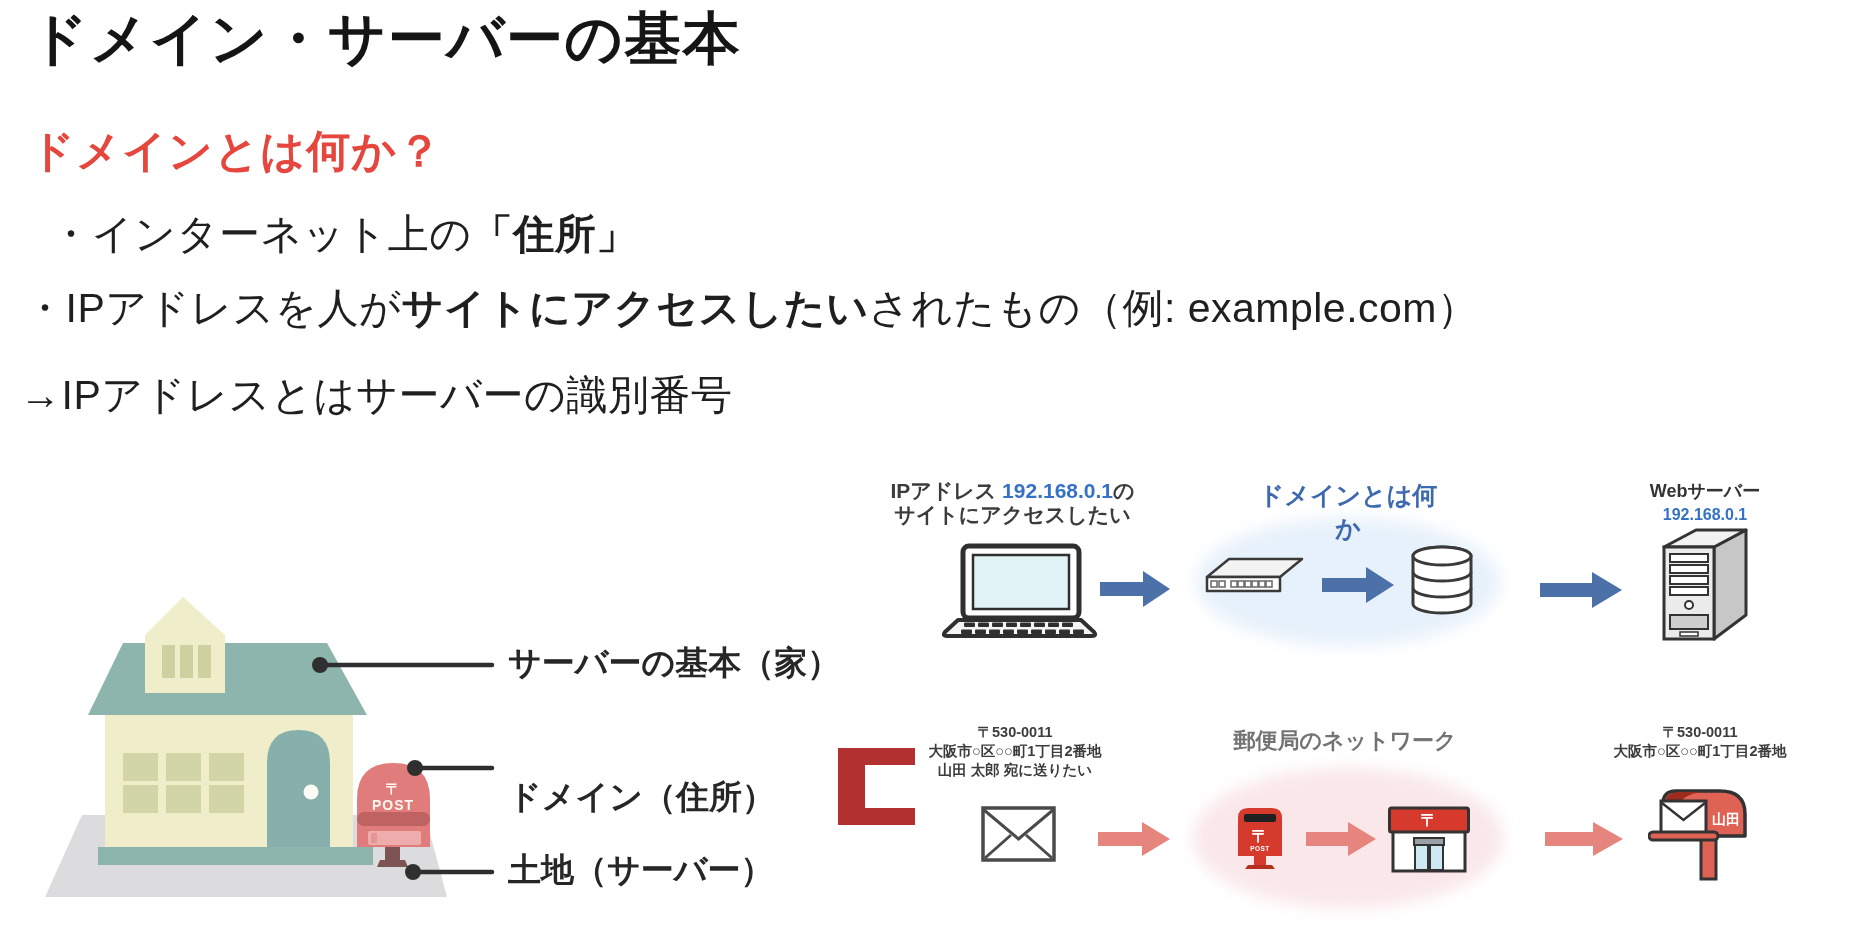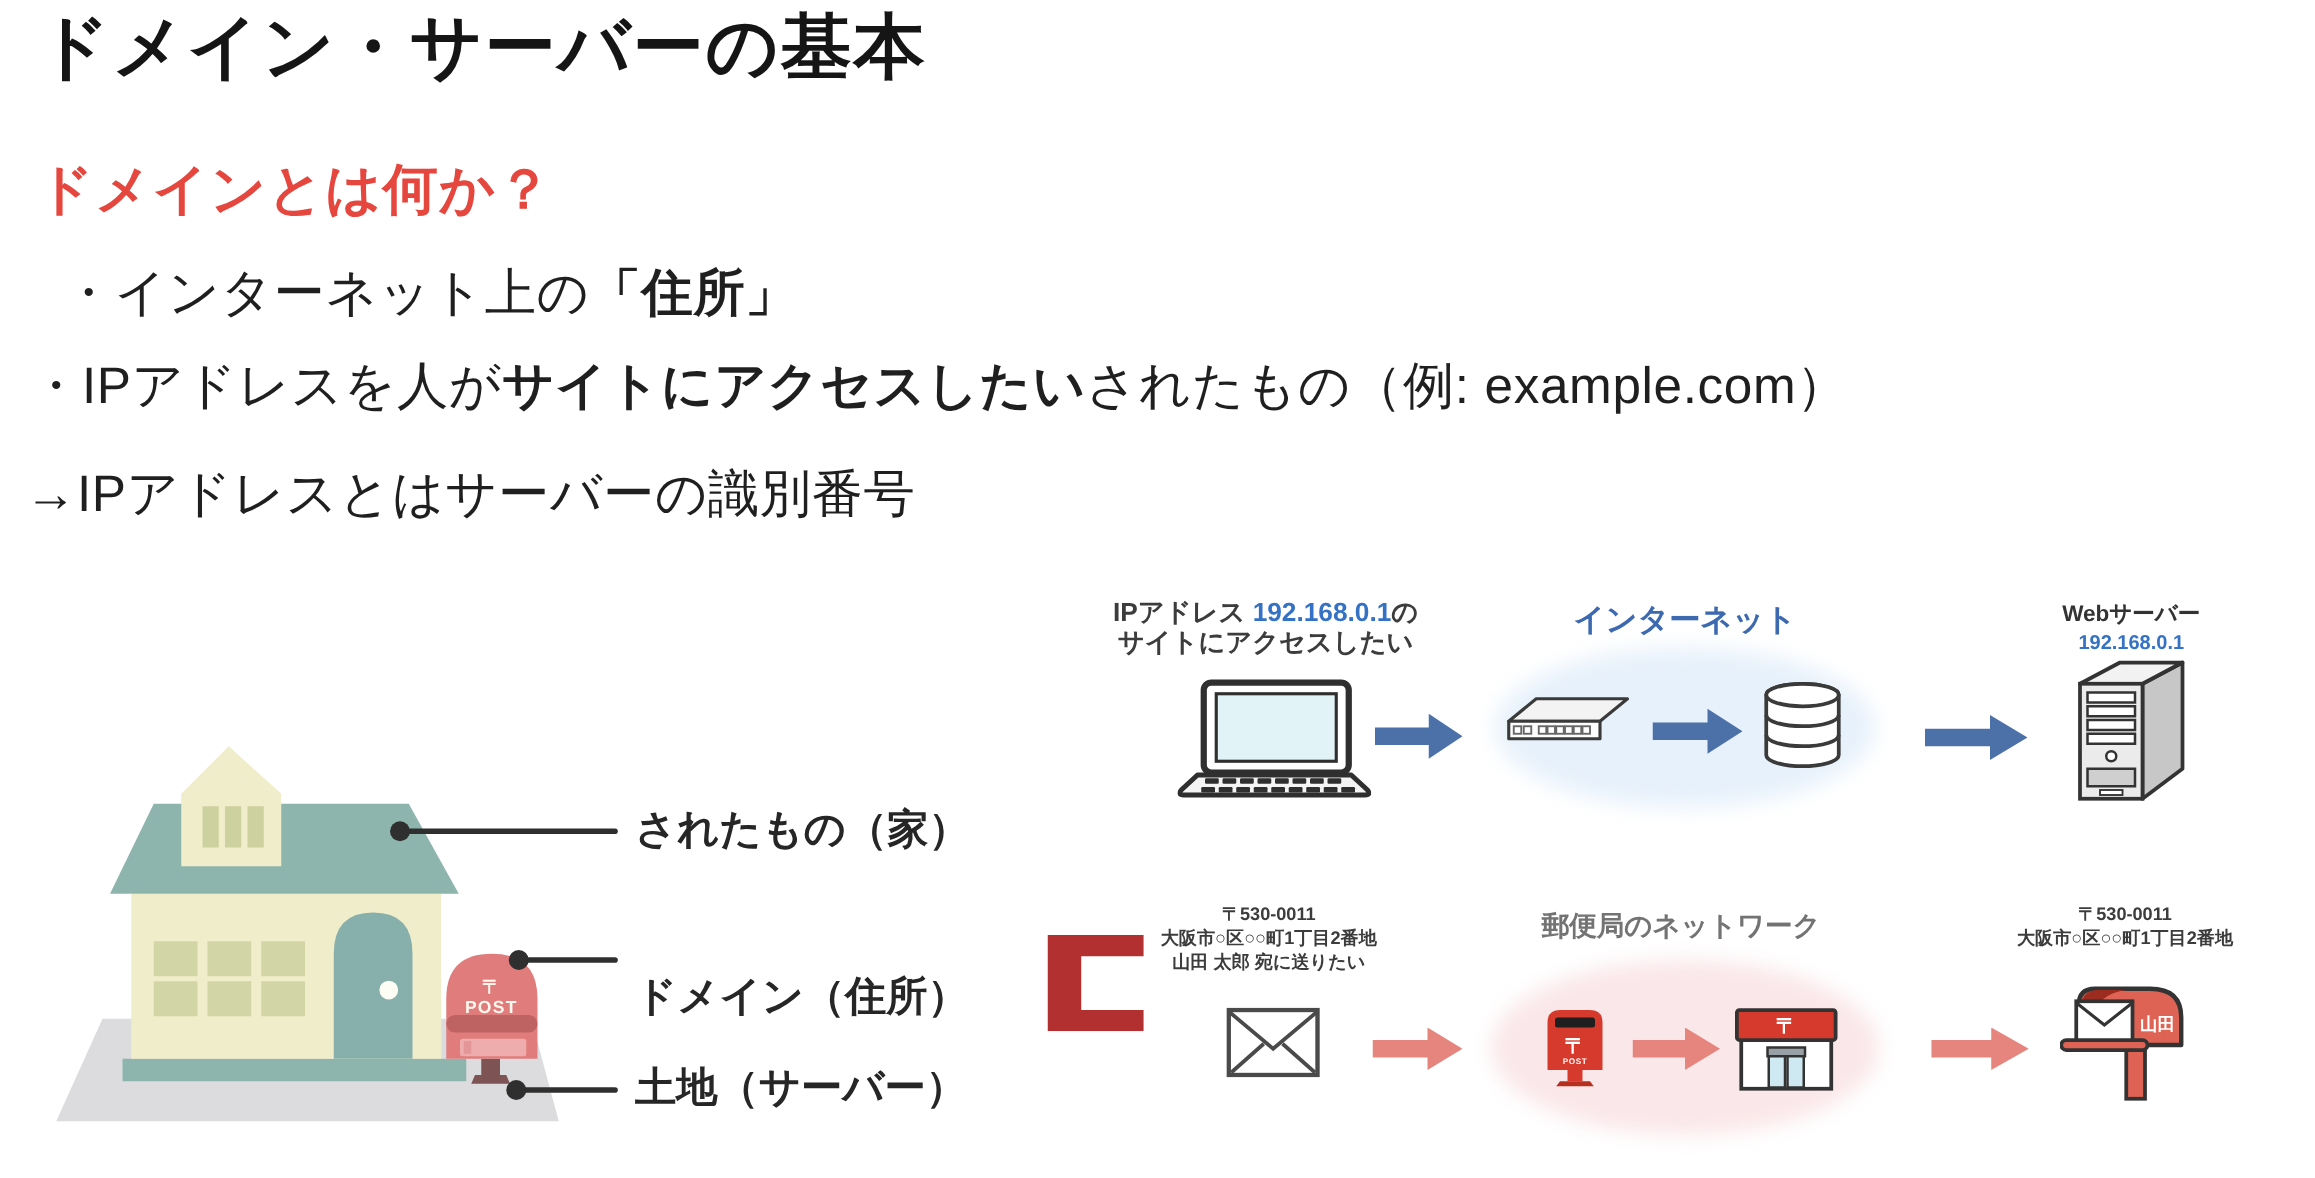--- a/index.html
+++ b/index.html
@@ -95,32 +95,32 @@
     <line x1="397" y1="268" x2="472" y2="268"></line>
     <line x1="395" y1="372" x2="472" y2="372"></line>
   </g>
   <g fill="#2f2f2f">
     <circle cx="300" cy="165" r="8"></circle>
       <circle cx="395" cy="268" r="8"></circle>
       <circle cx="393" cy="372" r="8"></circle>
   </g>
 </svg>
 
-<div class="abs house-label hl1">されたもの（家）</div>
+<div class="abs house-label hl1">サーバーの基本（家）</div>
 <div class="abs house-label hl2">ドメイン（住所）</div>
 <div class="abs house-label hl3">土地（サーバー）</div>
 
 <div class="abs cloud cloud-blue"></div>
 
 <div class="abs cap cap1 z1">
   <div><span>IPアドレス </span><span class="ip">192.168.0.1</span><span>の</span></div>
   <div>サイトにアクセスしたい</div>
 </div>
 
-<div class="abs cloud-blue-label z1">インターネット</div>
+<div class="abs cloud-blue-label z1">ドメインとは何か</div>
 
 <div class="abs cap2 z1">
   <div class="t">Webサーバー</div>
   <div class="ip">192.168.0.1</div>
 </div>
 
 <svg class="abs z1" style="left:942px;top:543px;" width="155" height="96" viewBox="0 0 155 96">
   <rect x="21" y="3" width="116" height="72" rx="6" fill="#ffffff" stroke="#2f2f2f" stroke-width="5"></rect>
   <rect x="31" y="12" width="96" height="54" fill="#e2f3f8" stroke="#2f2f2f" stroke-width="2.5"></rect>
   <path d="M5,93 L150,93 Q155,93 152,89 L139,77 L16,77 L3,89 Q0,93 5,93 Z" fill="#f4f4f4" stroke="#2f2f2f" stroke-width="4" stroke-linejoin="round"></path>

